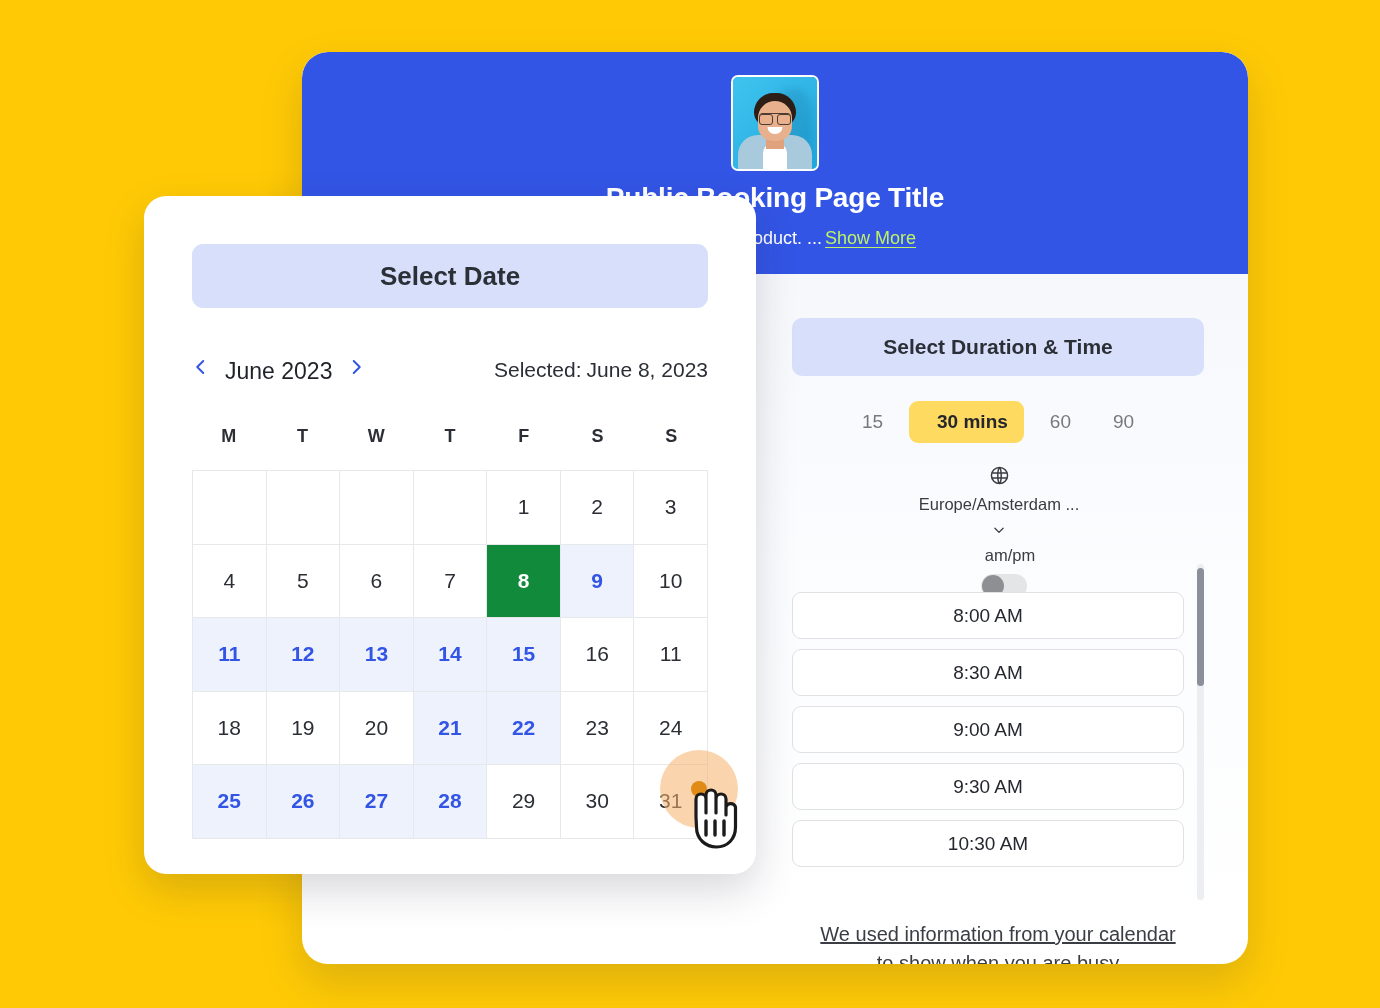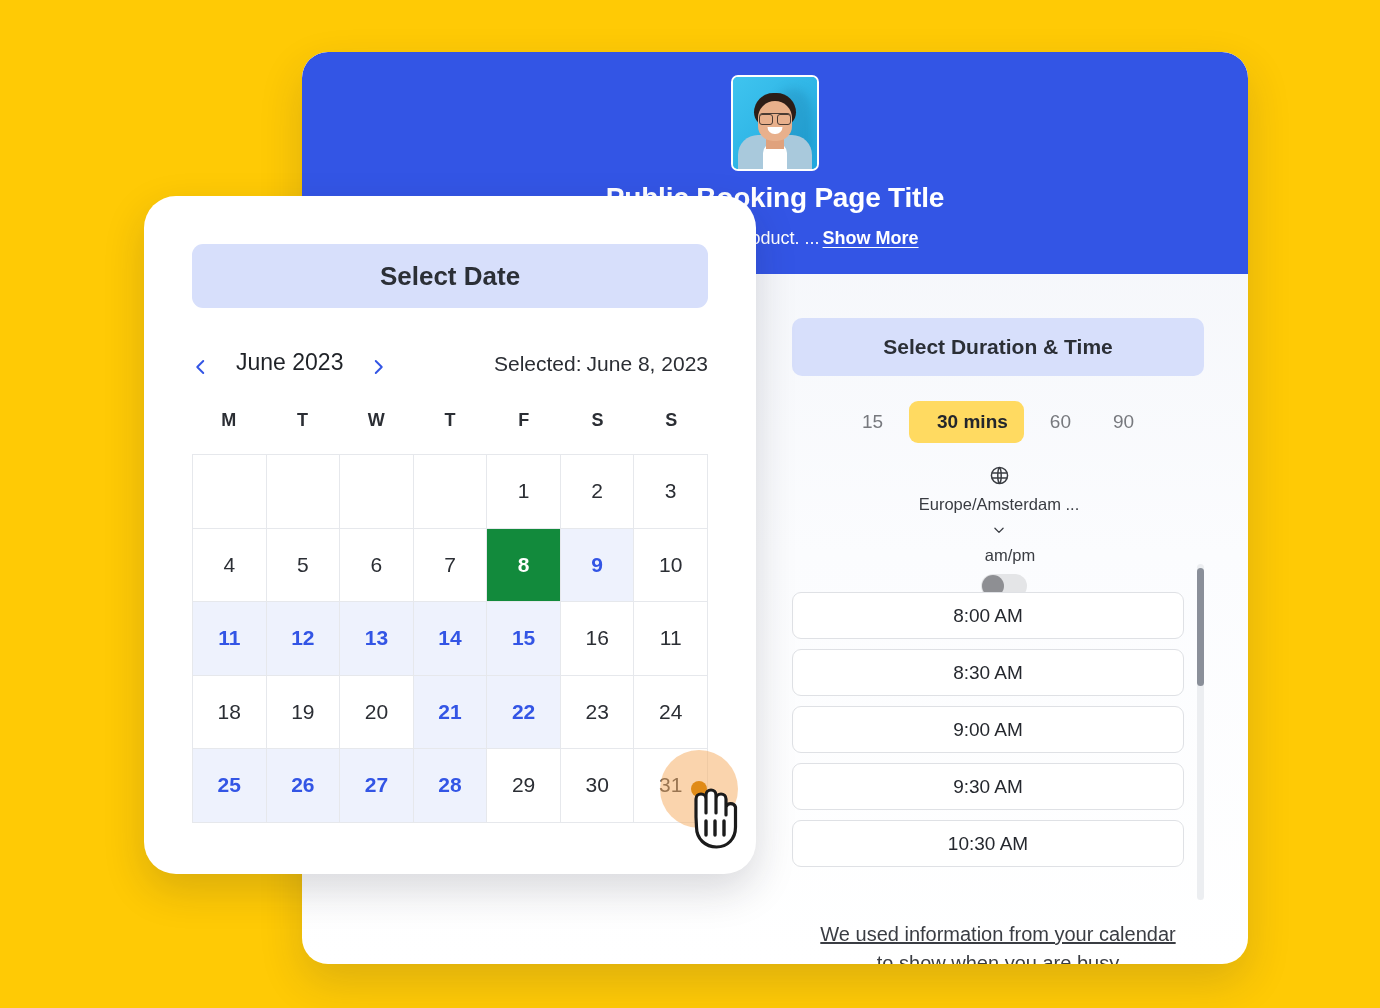--- a/index.html
+++ b/index.html
@@ -113,22 +113,22 @@
   }
   #booking-desc {
     position: absolute;
     left: 0; right: 0;
     top: 176px;
     font-size: 18px;
     color: #ffffff;
     white-space: nowrap;
   }
   #show-more-link {
-    color: #ffffff;
-    font-weight: 700;
+    color: #bef264;
+    font-weight: 400;
     text-decoration: underline;
     text-underline-offset: 3px;
     margin-left: 3px;
     cursor: pointer;
   }
 
   
   #duration-section {
     position: absolute;
     left: 490px;
@@ -259,42 +259,41 @@
   }
 
   
   #calendar-card {
     position: absolute;
     left: 144px;
     top: 196px;
     width: 612px;
     height: 678px;
     background: #ffffff;
-    border-radius: 32px;
+    border-radius: 22px;
     box-shadow: 0 16px 40px rgba(30,30,50,.17);
     padding: 48px 48px 0 48px;
   }
   #select-date-heading {
     height: 64px;
     background: #d7dffb;
     border-radius: 11px;
     display: flex;
     align-items: center;
     justify-content: center;
     font-size: 26px;
     font-weight: 700;
     color: #2b2f36;
   }
 
   #cal-toolbar {
     display: flex;
-    align-items: flex-end;
-    margin-top: 34px;
+    align-items: flex-start;
+    margin-top: 50px;
     height: 34px;
-    gap: 11px;
   }
   .nav-chevron {
     width: 18px; height: 18px;
     color: #3355e5;
     cursor: pointer;
     flex: none;
   }
   #month-label {
     font-size: 23px;
     color: #1f2227;

